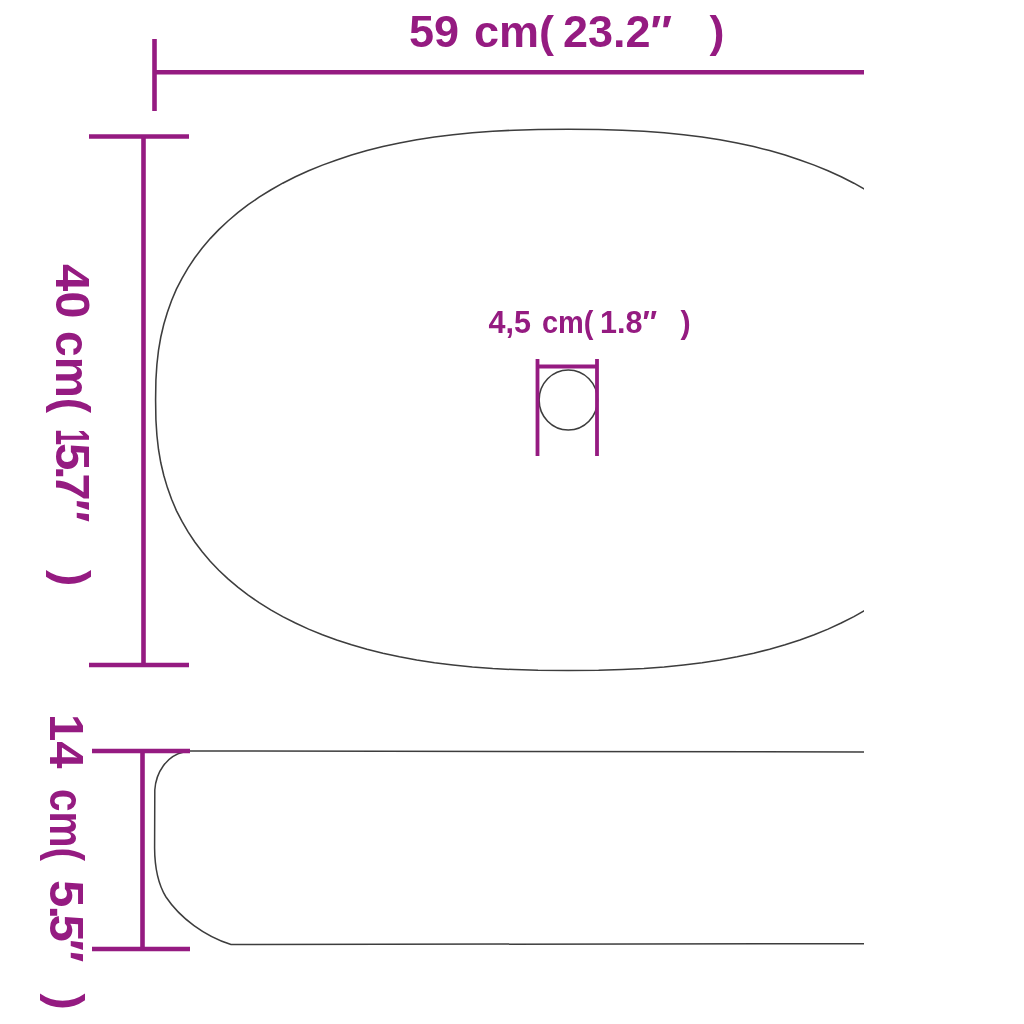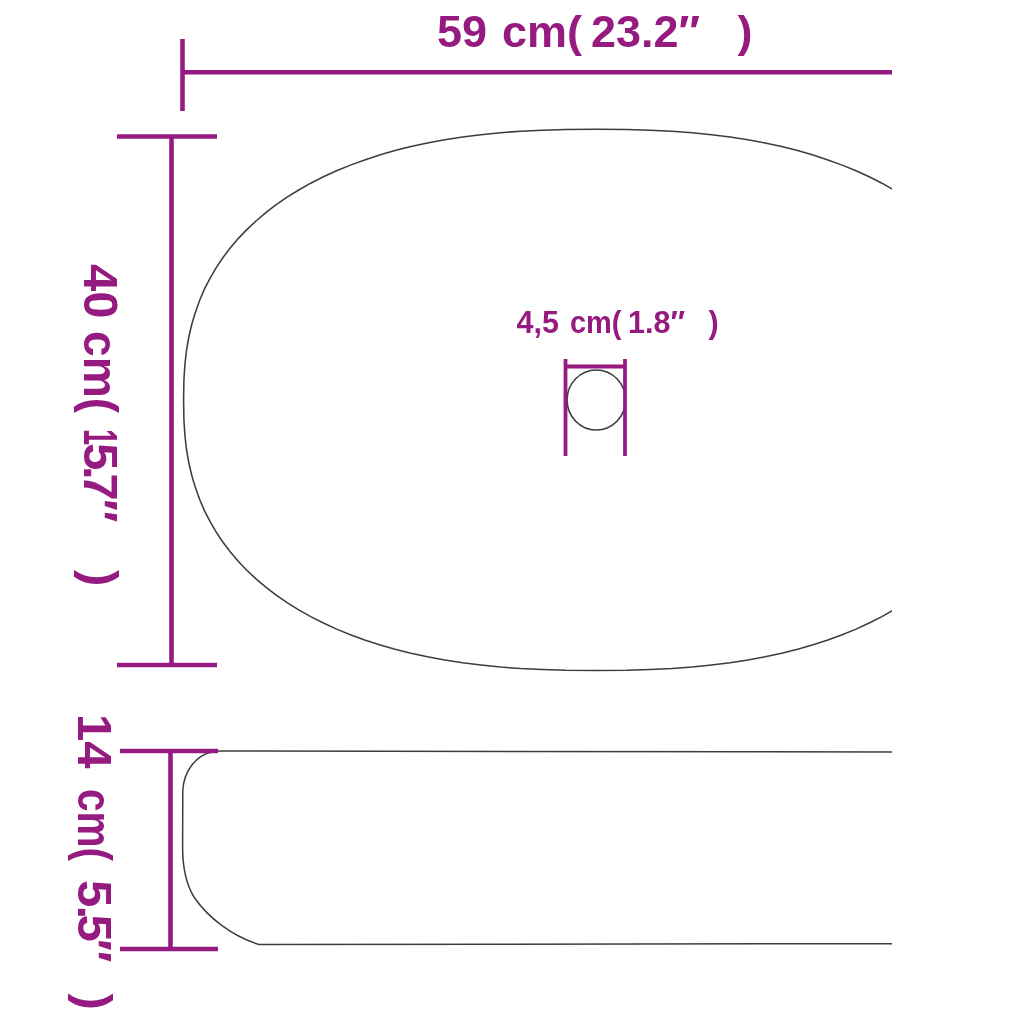--- a/index.html
+++ b/index.html
@@ -1,16 +1,16 @@
 <!DOCTYPE html>
 <html><head>
 <meta charset="utf-8">
 <style>
 html,body{margin:0;padding:0;background:#ffffff;}
-#page{width:864px;height:1024px;position:relative;overflow:hidden;margin-left:28px;}
+#page{width:864px;height:1024px;position:relative;overflow:hidden;}
 text{font-family:"Liberation Sans",sans-serif;font-weight:bold;fill:#951b81;}
 </style>
 </head>
 <body>
 <div id="page">
 <svg width="1024" height="1024" viewBox="0 0 1024 1024">
 
 <path d="M981.0,399.9 L980.7,419.8 L979.7,435.3 L978.1,449.5 L975.8,462.8 L972.8,475.5 L969.2,487.6 L965.0,499.3 L960.2,510.6 L954.6,521.4 L948.5,531.9 L941.8,542.0 L934.4,551.8 L926.4,561.2 L917.8,570.2 L908.6,578.8 L898.8,587.1 L888.4,595.1 L877.5,602.6 L865.9,609.8 L853.9,616.6 L841.2,623.0 L828.0,629.1 L814.2,634.7 L799.9,639.9 L785.1,644.8 L769.6,649.2 L753.7,653.2 L737.1,656.8 L719.9,660.0 L702.1,662.8 L683.6,665.1 L664.2,667.1 L643.9,668.6 L622.3,669.6 L598.6,670.3 L568.3,670.5 L538.0,670.3 L514.3,669.6 L492.7,668.6 L472.4,667.1 L453.0,665.1 L434.5,662.8 L416.7,660.0 L399.5,656.8 L382.9,653.2 L367.0,649.2 L351.5,644.8 L336.7,639.9 L322.4,634.7 L308.6,629.1 L295.4,623.0 L282.7,616.6 L270.7,609.8 L259.1,602.6 L248.2,595.1 L237.8,587.1 L228.0,578.8 L218.8,570.2 L210.2,561.2 L202.2,551.8 L194.8,542.0 L188.1,531.9 L182.0,521.4 L176.4,510.6 L171.6,499.3 L167.4,487.6 L163.8,475.5 L160.8,462.8 L158.5,449.5 L156.9,435.3 L155.9,419.8 L155.6,399.9 L155.9,380.0 L156.9,364.5 L158.5,350.3 L160.8,337.0 L163.8,324.3 L167.4,312.2 L171.6,300.5 L176.4,289.2 L182.0,278.4 L188.1,267.9 L194.8,257.8 L202.2,248.0 L210.2,238.6 L218.8,229.6 L228.0,221.0 L237.8,212.7 L248.2,204.7 L259.1,197.2 L270.7,190.0 L282.7,183.2 L295.4,176.8 L308.6,170.7 L322.4,165.1 L336.7,159.9 L351.5,155.0 L367.0,150.6 L382.9,146.6 L399.5,143.0 L416.7,139.8 L434.5,137.0 L453.0,134.7 L472.4,132.7 L492.7,131.2 L514.3,130.2 L538.0,129.5 L568.3,129.3 L598.6,129.5 L622.3,130.2 L643.9,131.2 L664.2,132.7 L683.6,134.7 L702.1,137.0 L719.9,139.8 L737.1,143.0 L753.7,146.6 L769.6,150.6 L785.1,155.0 L799.9,159.9 L814.2,165.1 L828.0,170.7 L841.2,176.8 L853.9,183.2 L865.9,190.0 L877.5,197.2 L888.4,204.7 L898.8,212.7 L908.6,221.0 L917.8,229.6 L926.4,238.6 L934.4,248.0 L941.8,257.8 L948.5,267.9 L954.6,278.4 L960.2,289.2 L965.0,300.5 L969.2,312.2 L972.8,324.3 L975.8,337.0 L978.1,350.3 L979.7,364.5 L980.7,380.0 Z" fill="none" stroke="#3d3d3d" stroke-width="1.55"></path>
 
 <ellipse cx="568.3" cy="400" rx="29.2" ry="30" fill="none" stroke="#3d3d3d" stroke-width="1.6"></ellipse>

